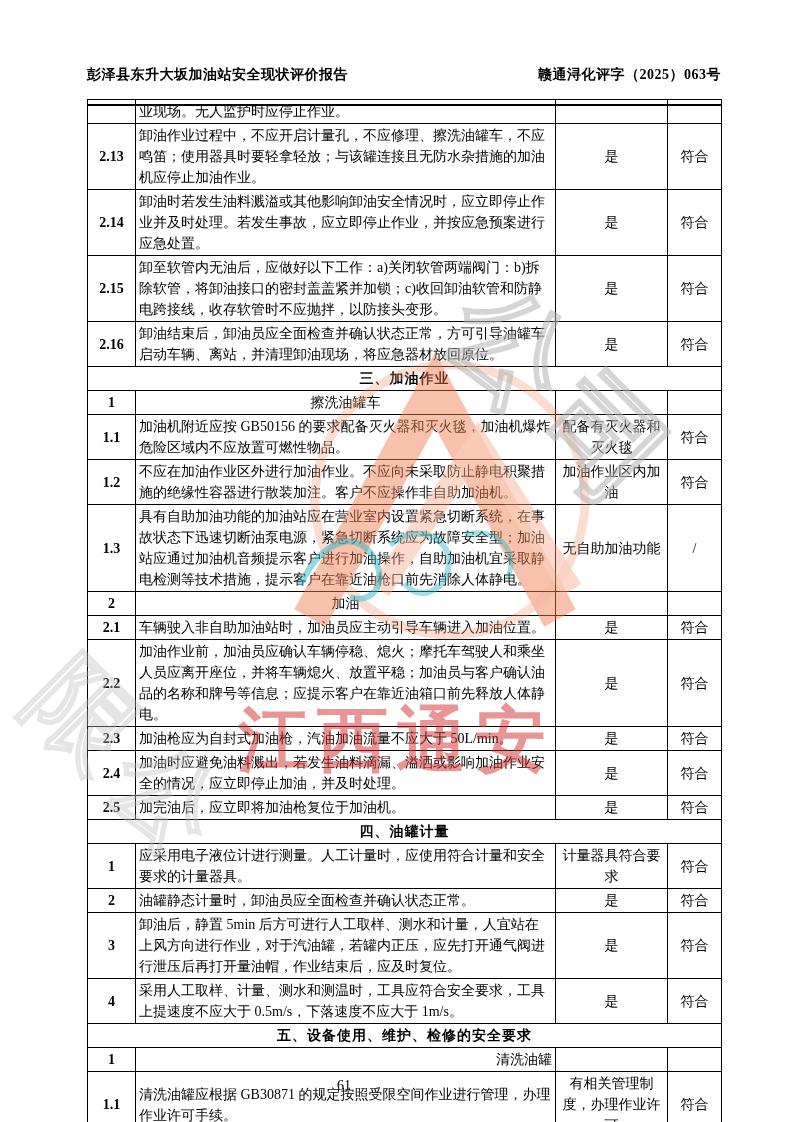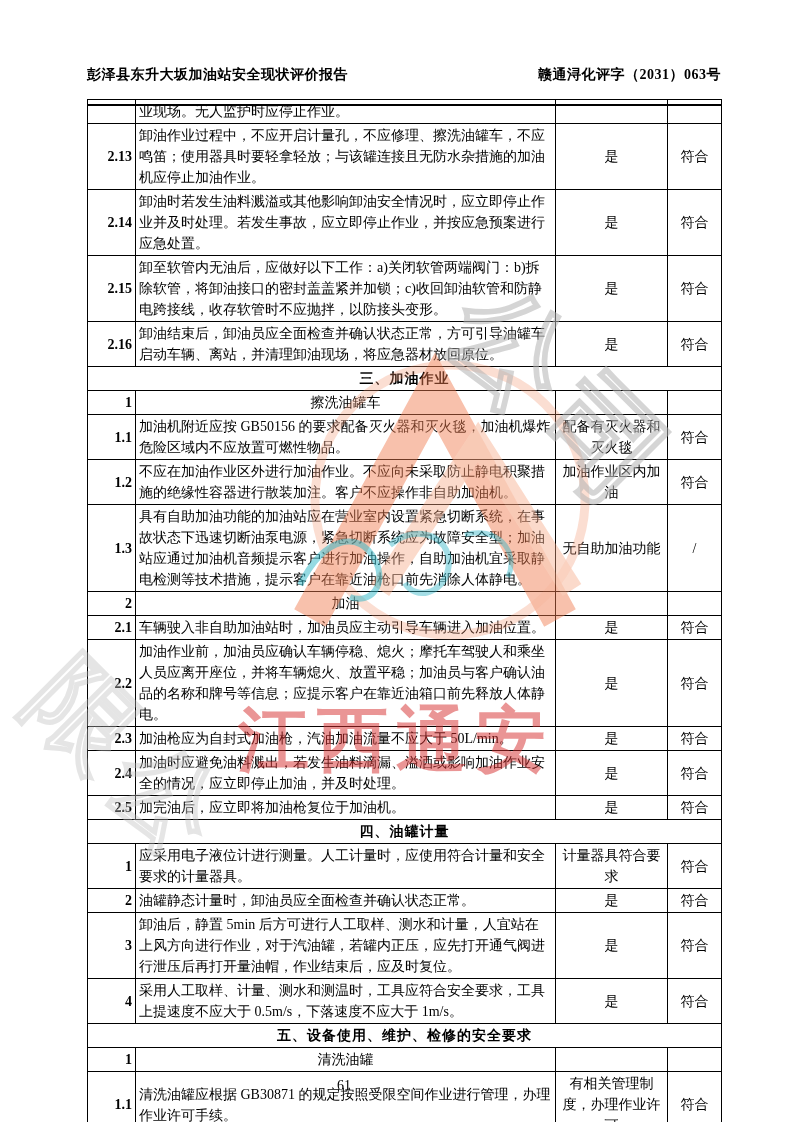--- a/index.html
+++ b/index.html
@@ -21,27 +21,27 @@
   
   .report-table {
     position:absolute; left:87px; top:99px; width:634px;
     border-collapse:collapse; table-layout:fixed; z-index:1;
   }
   .report-table td {
     border:1px solid #000; font-size:14px; line-height:21px;
     padding:1px 3px; vertical-align:middle; height:21px;
     word-break:break-all; overflow:hidden;
   }
-  .no-cell      { text-align:right; font-weight:bold; font-size:13px; }
+  .no-cell      { text-align:center; font-weight:bold; font-size:13px; }
   .content-cell { text-align:left;margin-left:8px; }
   .eval-cell    { text-align:center; }
   .result-cell  { text-align:center; }
   .section-cell { text-align:center; font-weight:bold; font-size:15px; letter-spacing:1px; }
   .sub-center   { text-align:center; }
-  .sub-left     { text-align:center; }
+  .sub-left     { text-align:right; }
 
   
   .page-footer {
     position:absolute; left:0; top:1078px; width:688px;
     text-align:center; font-size:14px; z-index:1;
   }
 
   
   .wm { position:absolute; pointer-events:none; }
   #wm-outline-top {
@@ -62,21 +62,21 @@
     left:238px; top:698px; z-index:4;
     font-size:71px; line-height:84px; font-weight:bold; letter-spacing:8px;
     white-space:nowrap; color:rgba(213,44,44,0.50);
   }
 </style>
 </head>
 <body>
 
 <div class="page-header">
   <span class="hdr-left">彭泽县东升大坂加油站安全现状评价报告</span>
-  <span class="hdr-right">赣通浔化评字（2031）063号</span>
+  <span class="hdr-right">赣通浔化评字（2025）063号</span>
 </div>
 
 <table class="report-table">
   <colgroup>
     <col style="width:48px">
       <col style="width:420px">
       <col style="width:112px">
       <col style="width:54px">
   </colgroup>
   <tbody>

